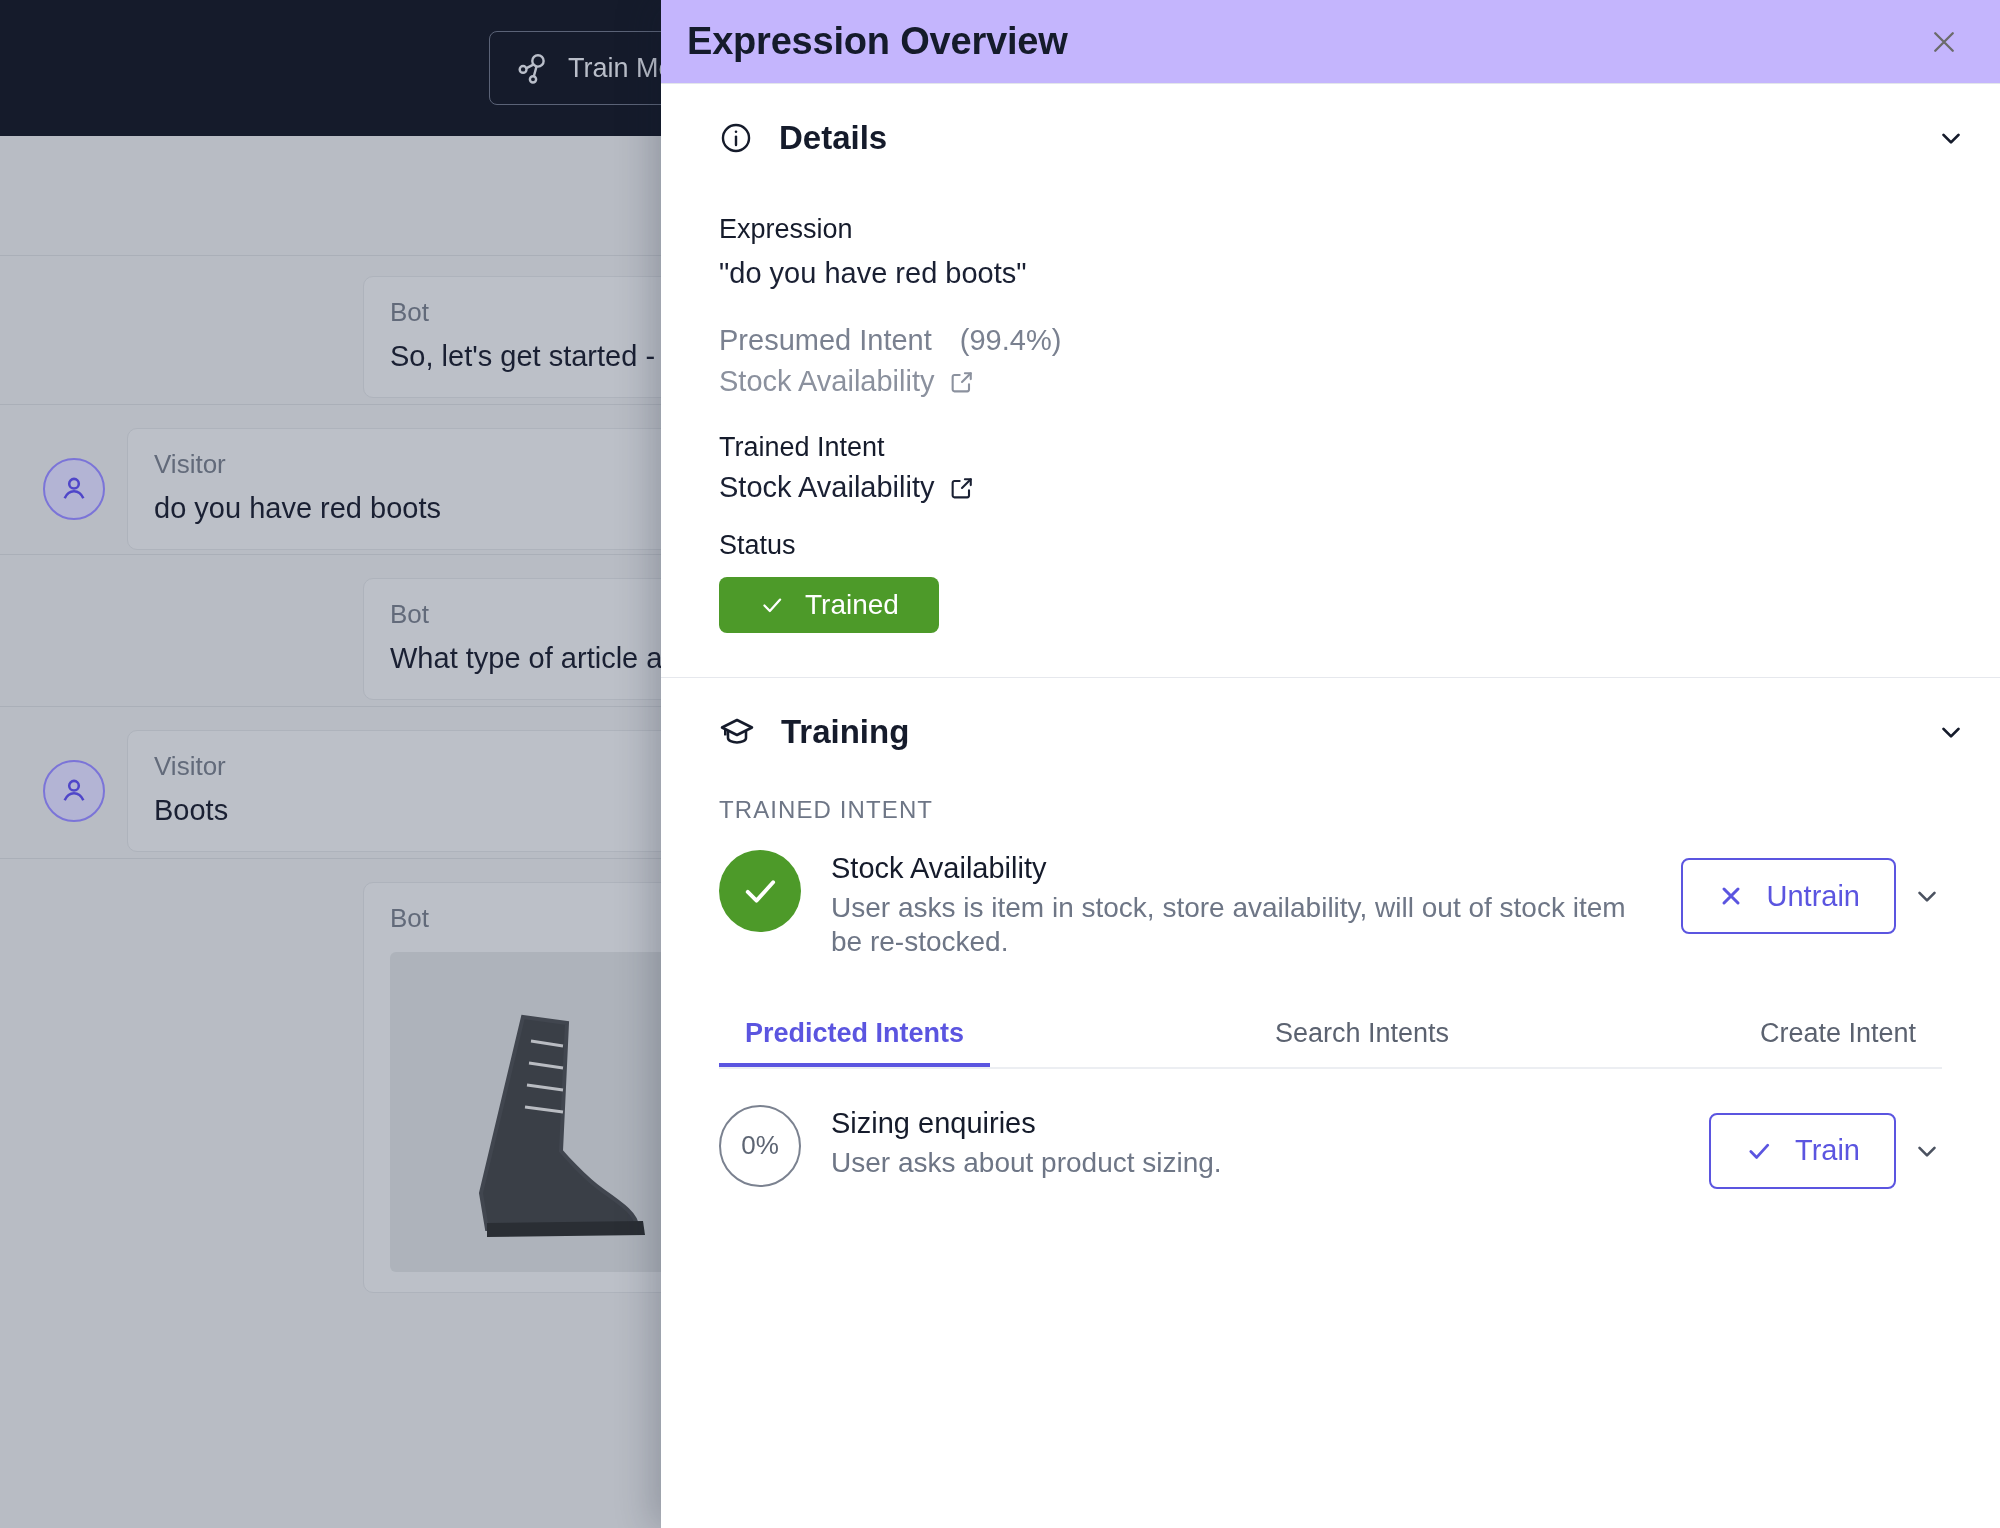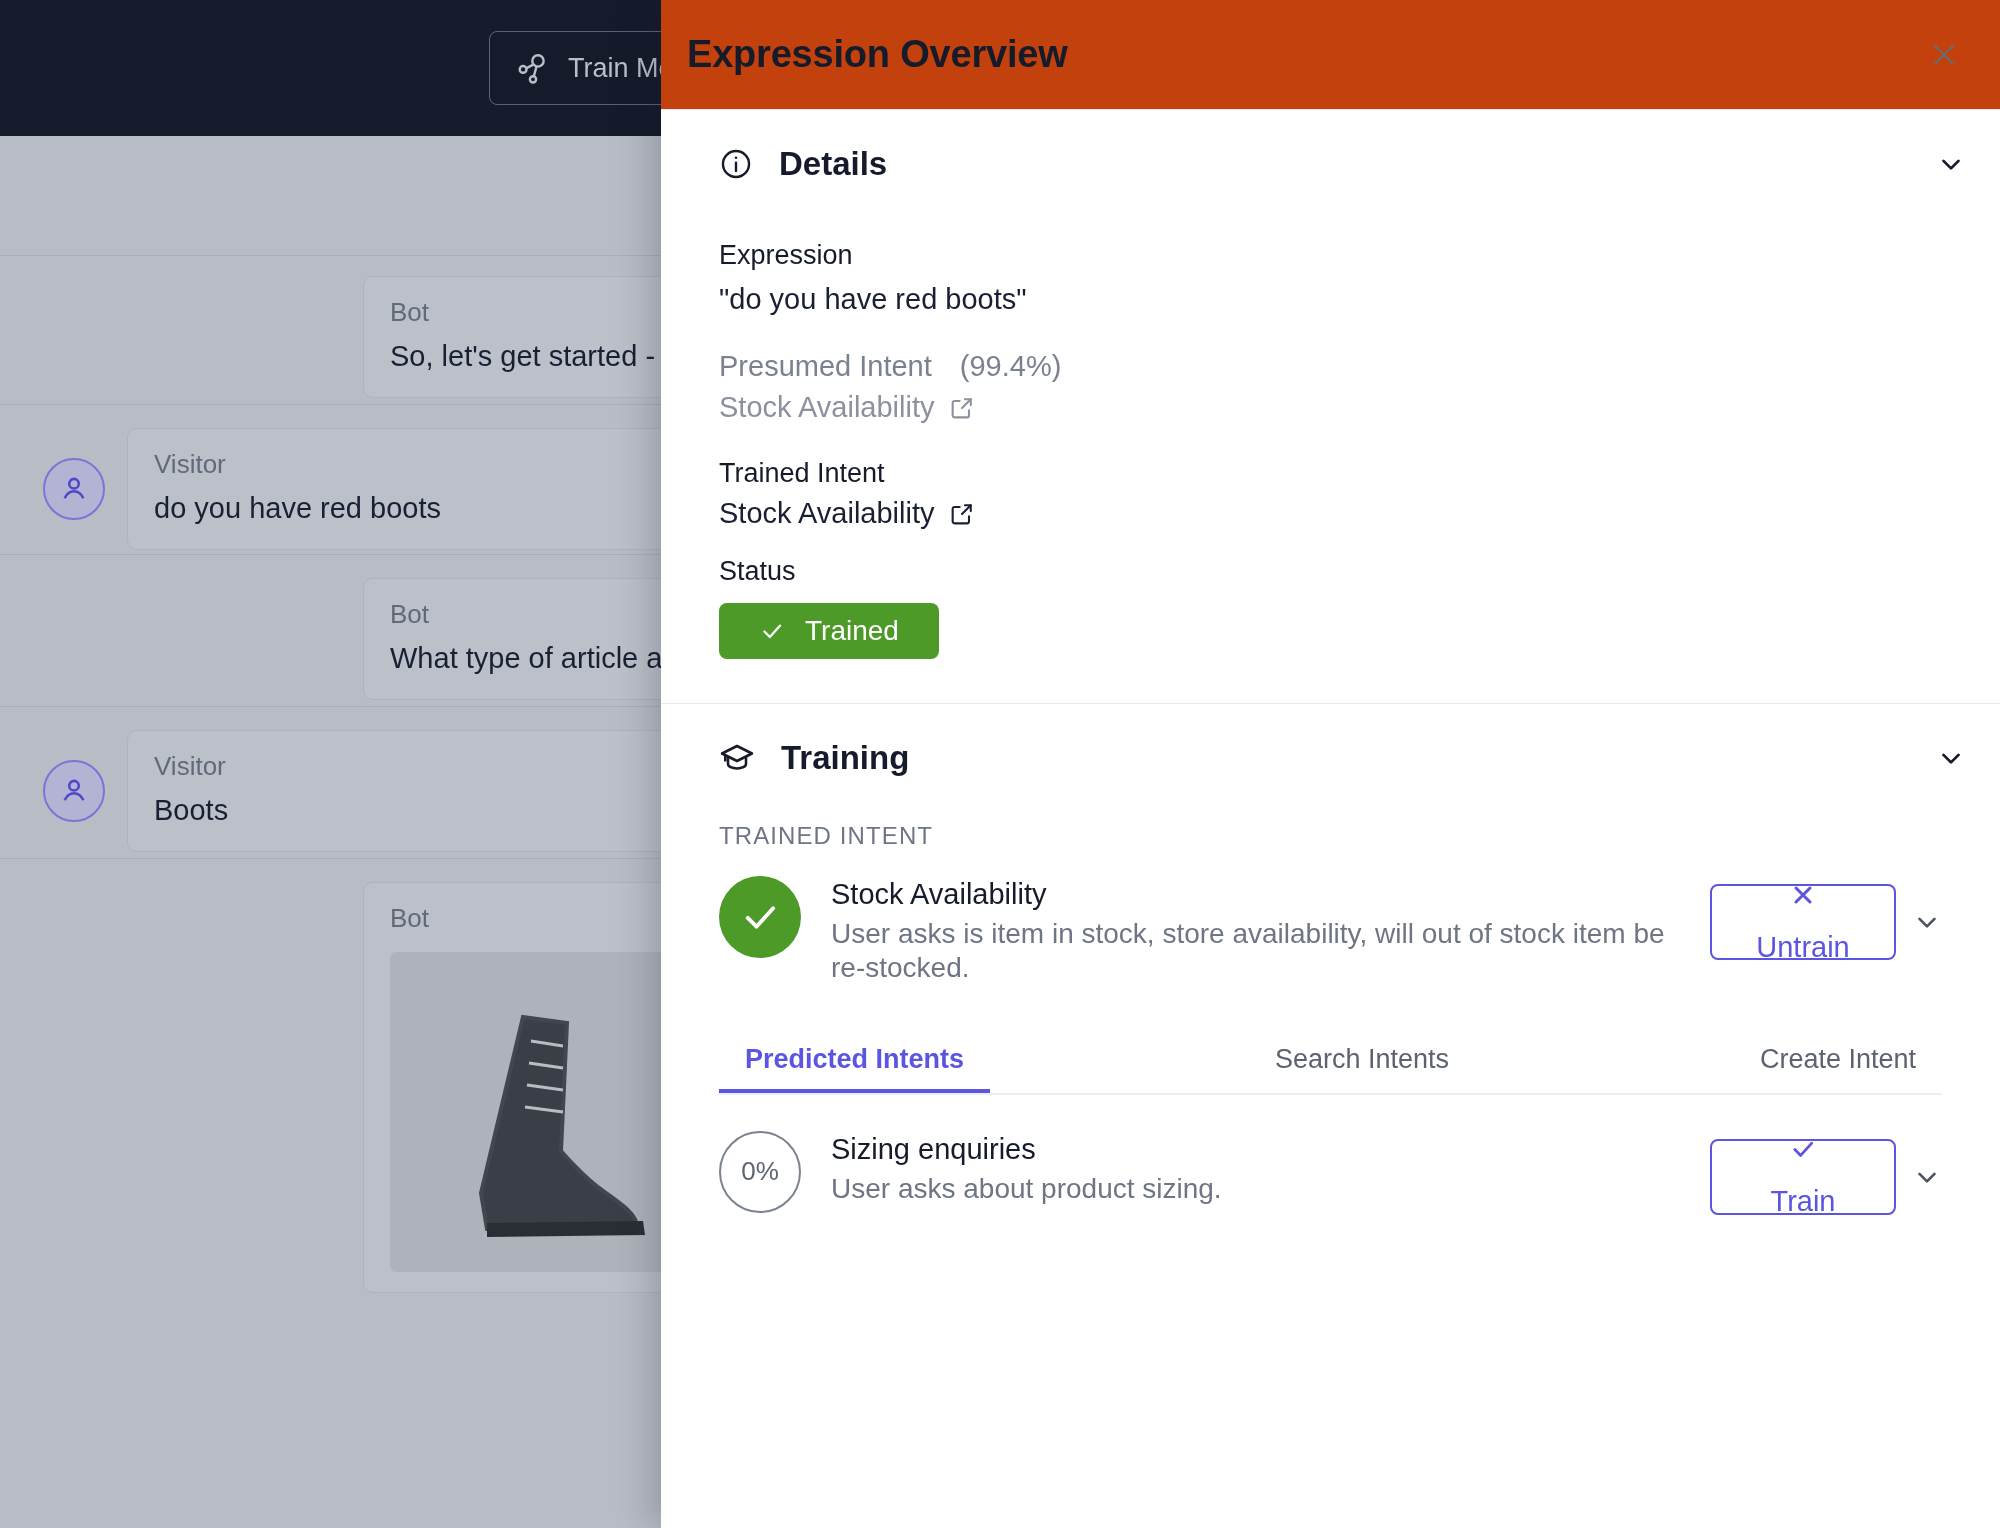--- a/index.html
+++ b/index.html
@@ -53,22 +53,22 @@
   }
 
   
   .panel {
     position: absolute; left: 661px; top: 0; width: 1339px; height: 1528px;
     background: #ffffff;
     box-shadow: -10px 0 34px rgba(20,26,45,.22);
     display: flex; flex-direction: column;
   }
   .panel-header {
-    height: 110px; flex: 0 0 auto;
-    background: #c2410c; border-bottom: 1px solid #e3e6eb;
+    height: 84px; flex: 0 0 auto;
+    background: #c4b5fd; border-bottom: 1px solid #e3e6eb;
     display: flex; align-items: center; padding: 0 34px 0 26px;
   }
   .panel-title { font-size: 38px; font-weight: bold; color: #151b2b; letter-spacing: -0.2px; }
   .panel-close {
     margin-left: auto; width: 44px; height: 44px;
     display: flex; align-items: center; justify-content: center;
     color: #6b6b6b; cursor: pointer;
   }
 
   .panel-body { flex: 1 1 auto; overflow: hidden; }
@@ -118,21 +118,21 @@
   }
   .intent-text { flex: 1 1 auto; min-width: 0; padding-top: 2px; }
   .intent-name { font-size: 29px; color: #151b2b; }
   .intent-desc { font-size: 28px; color: #6e7686; line-height: 1.23; margin-top: 6px; }
 
   .action-wrap { display: flex; align-items: center; gap: 16px; flex: 0 0 auto; padding-top: 8px; }
   .pill-btn {
     display: inline-flex; align-items: center; justify-content: center; gap: 22px;
     height: 76px; padding: 0 34px; min-width: 186px;
     border: 2px solid #5b55e0; border-radius: 8px;
-    background: #fff; color: #5b55e0; font-size: 29px; cursor: pointer; flex-direction: column;
+    background: #fff; color: #5b55e0; font-size: 29px; cursor: pointer;
   }
   .caret { color: #4b5260; display: flex; }
 
   .tabs {
     display: flex; align-items: center; gap: 4px;
     border-bottom: 2px solid #eceef2; margin-top: 58px;
   }
   .tab {
     font-size: 27px; color: #5b6270; padding: 0 26px 18px 26px;
     cursor: pointer; white-space: nowrap;

